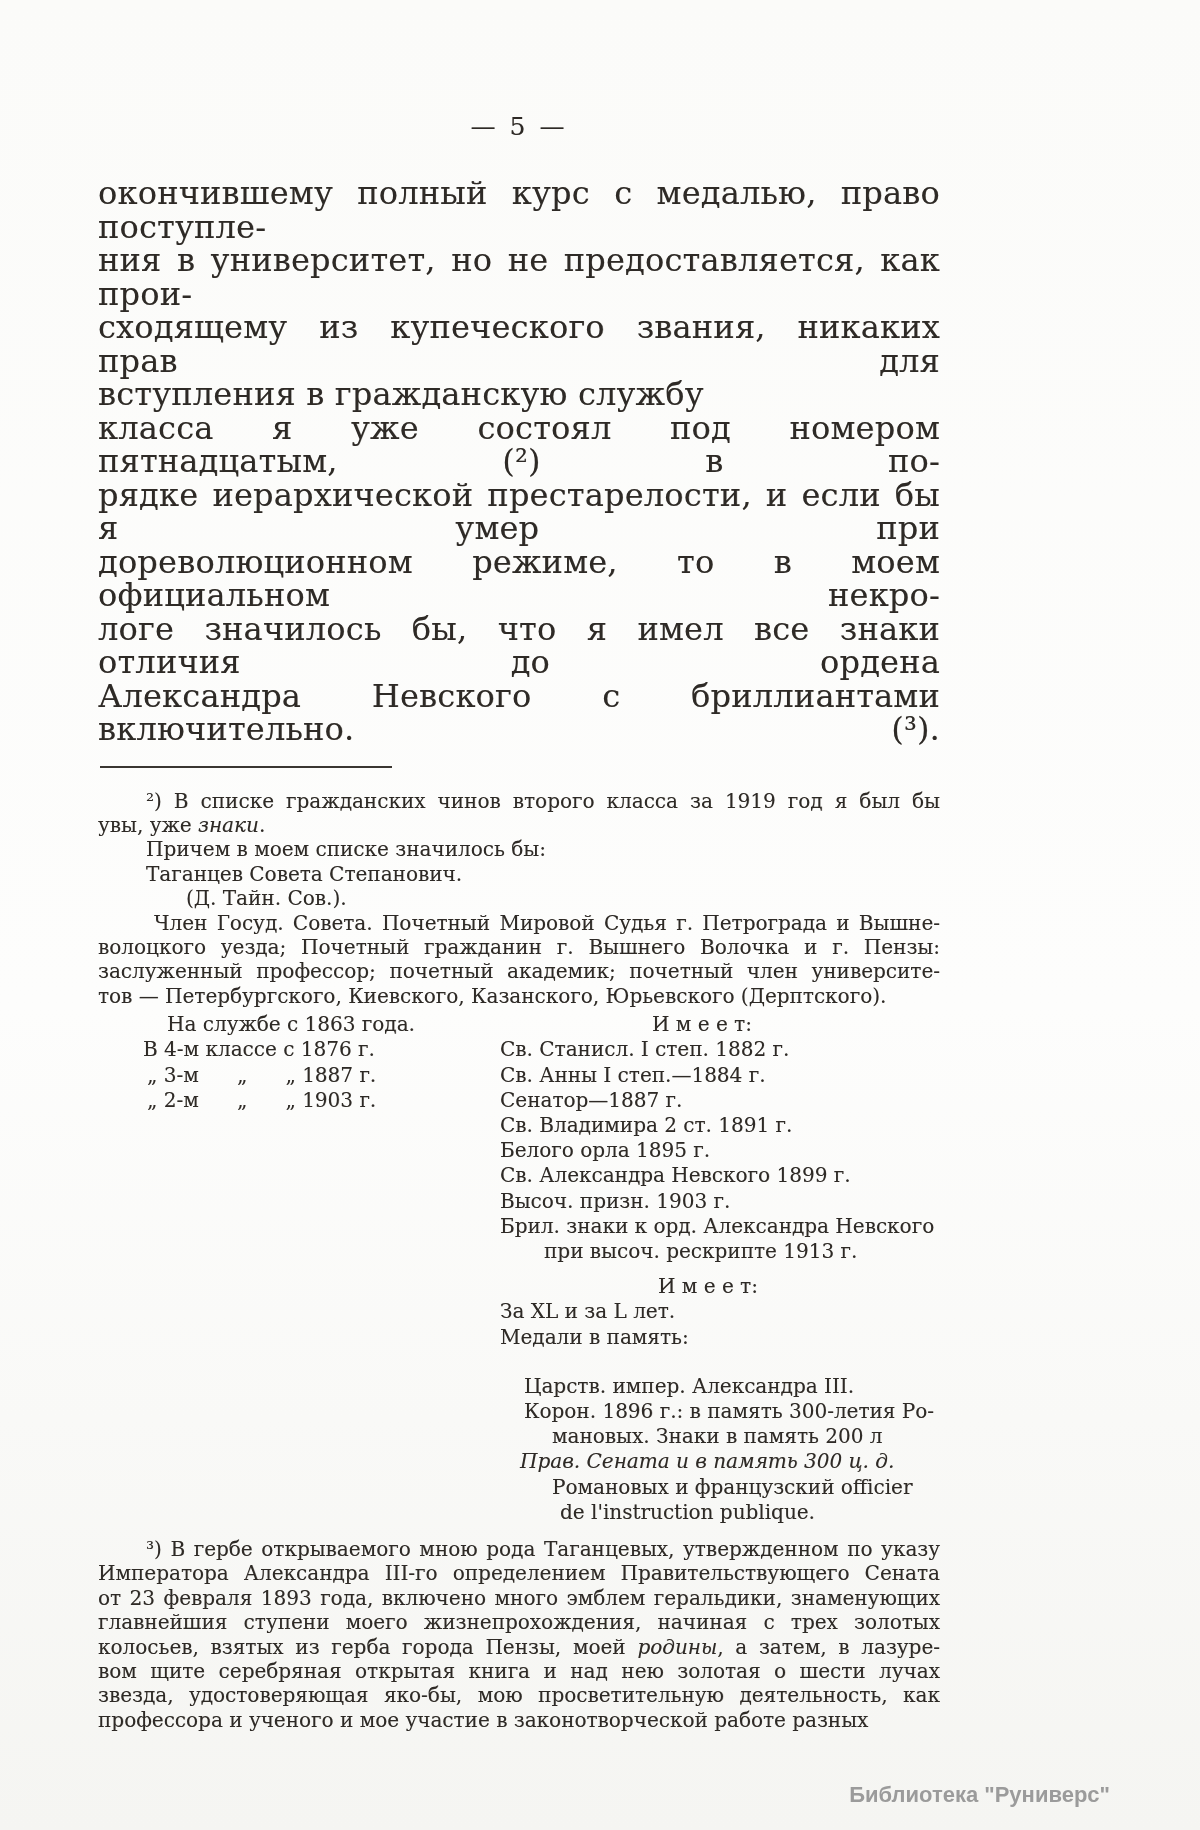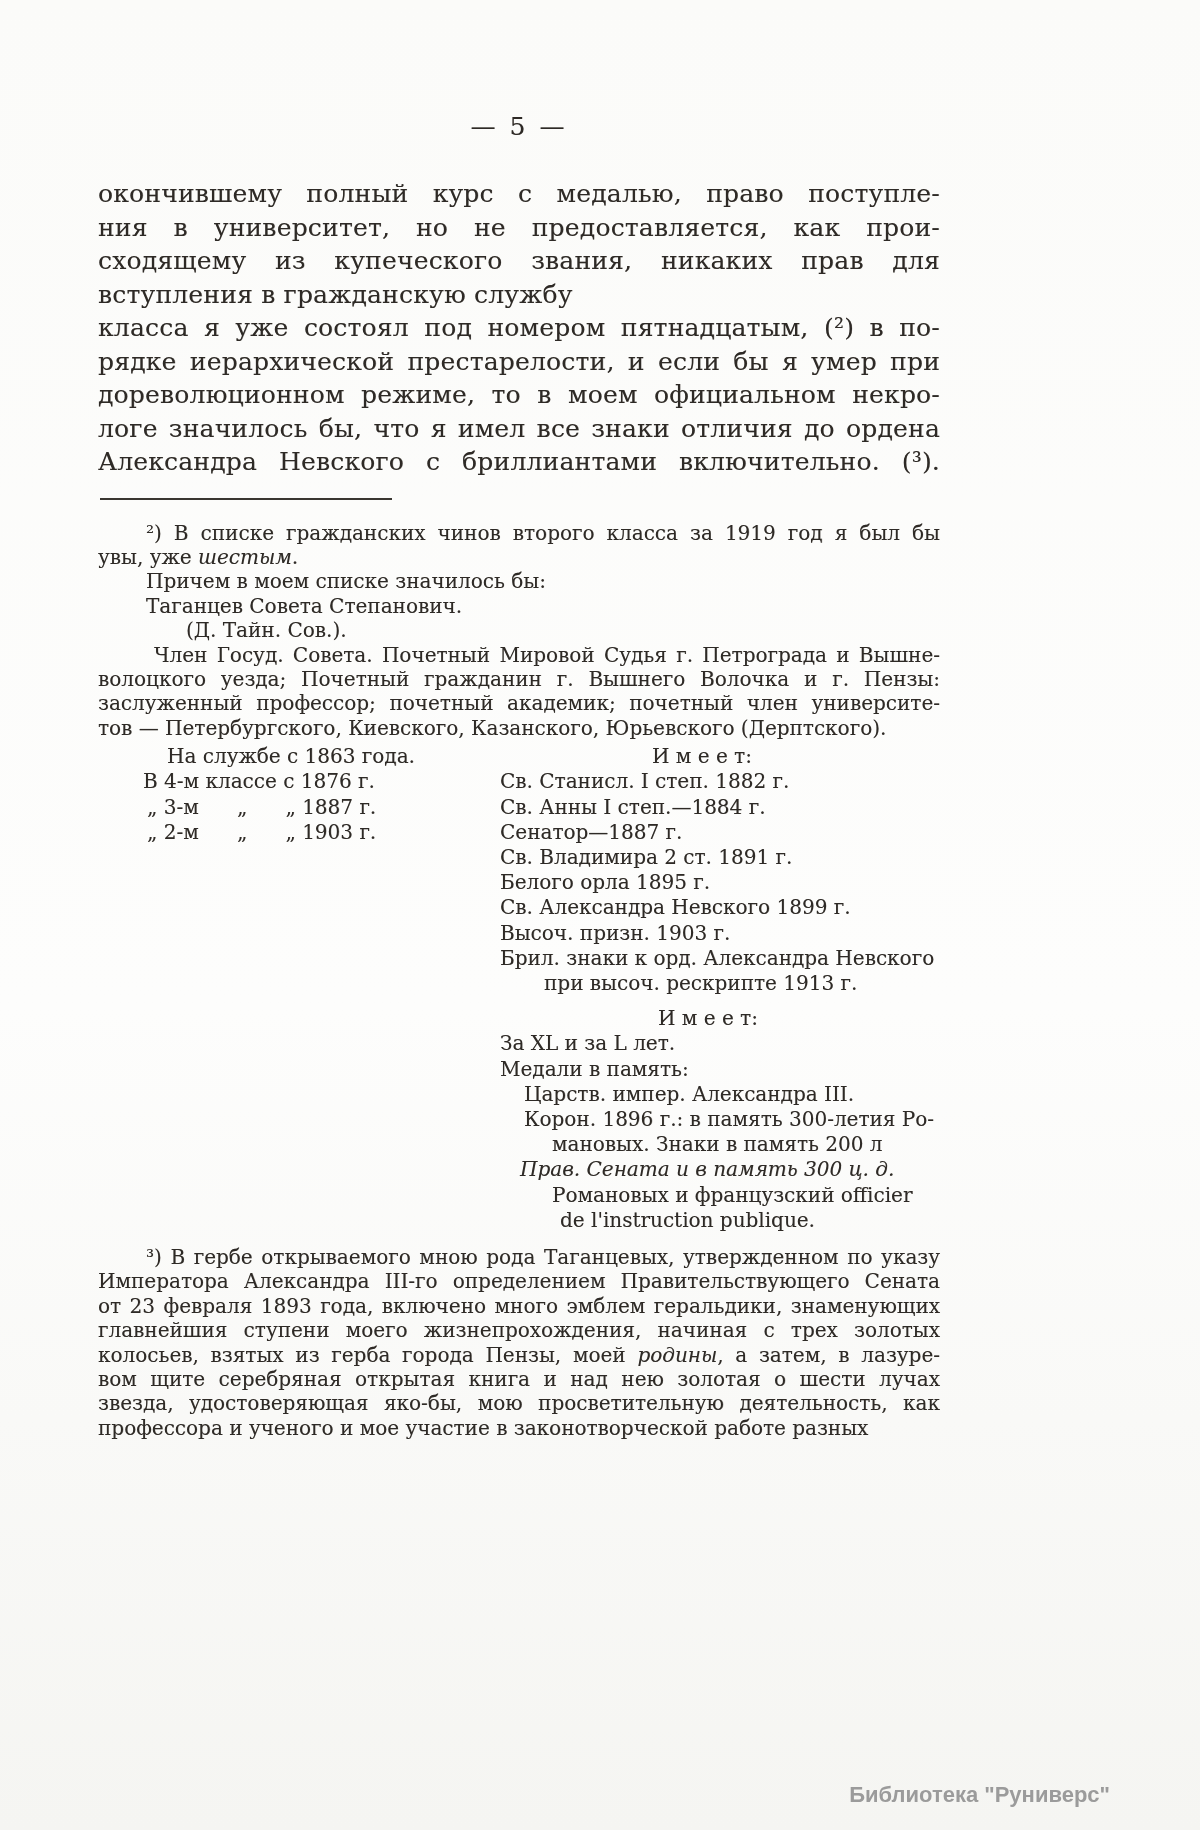--- a/index.html
+++ b/index.html
@@ -14,21 +14,21 @@
     overflow: hidden;
     text-shadow: 0.3px 0.3px 0.6px rgba(55,48,40,0.35);
   }
   .content { position: absolute; left: 98px; top: 112px; width: 842px; }
   .page-number {
     text-align: center;
     font-size: 25px;
     letter-spacing: 3px;
     margin-bottom: 36px;
   }
-  .main { font-size: 25px; line-height: 33.5px; letter-spacing: 0.2px; }
+  .main { font-size: 32px; line-height: 33.5px; letter-spacing: 0.2px; }
   .line { min-height: 1em; }
   .just { text-align: justify; text-align-last: justify; }
   .fn-sep {
     width: 292px;
     border: 0;
     border-top: 2px solid #3a3631;
     margin: 19px 0 21px 2px;
   }
   .fn { font-size: 20px; line-height: 24.4px; }
   .service-row {
@@ -82,21 +82,21 @@
         <div class="line just">рядке иерархической престарелости, и если бы я умер при</div>
         <div class="line just">дореволюционном режиме, то в моем официальном некро-</div>
         <div class="line just">логе значилось бы, что я имел все знаки отличия до ордена</div>
         <div class="line just">Александра Невского с бриллиантами включительно. (³).</div>
       </div>
 
     <hr class="fn-sep">
 
     <div class="fn">
         <div class="line just" style="padding-left: 2.4em;">²) В списке гражданских чинов второго класса за 1919 год я был бы</div>
-        <div class="line">увы, уже <i>шестым</i>.</div>
+        <div class="line">увы, уже <i>знаки</i>.</div>
         <div class="line" style="padding-left: 2.4em;">Причем в моем списке значилось бы:</div>
         <div class="line" style="padding-left: 2.4em;">Таганцев Совета Степанович.</div>
         <div class="line" style="padding-left: 4.4em;">(Д. Тайн. Сов.).</div>
         <div class="line just" style="padding-left: 2.8em;">Член Госуд. Совета. Почетный Мировой Судья г. Петрограда и Вышне-</div>
         <div class="line just">волоцкого уезда; Почетный гражданин г. Вышнего Волочка и г. Пензы:</div>
         <div class="line just">заслуженный профессор; почетный академик; почетный член университе-</div>
         <div class="line">тов — Петербургского, Киевского, Казанского, Юрьевского (Дерптского).</div>
       </div>
 
     <div class="service-row">
@@ -120,21 +120,21 @@
             <div class="line" style="padding-left: 2.2em;">при высоч. рескрипте 1913 г.</div>
           </div>
       </div>
     </div>
 
     <div class="honors">
       <div class="imeet-header">И м е е т:</div>
       <div>
           <div class="line">За XL и за L лет.</div>
           <div class="line">Медали в память:</div>
-          <div class="line" style="padding-left: 1.2em;">Царств. импер. Александра III.</div>
+          <div class="line" style="padding-left: 1.2em; margin-top: 24px;">Царств. импер. Александра III.</div>
           <div class="line" style="padding-left: 1.2em;">Корон. 1896 г.: в память 300-летия Ро-</div>
           <div class="line" style="padding-left: 2.6em;">мановых. Знаки в память 200 л</div>
           <div class="line" style="padding-left: 1em; font-style: italic;">Прав. Сената и в память 300 ц. д.</div>
           <div class="line" style="padding-left: 2.6em;">Романовых и французский officier</div>
           <div class="line" style="padding-left: 3em;">de l'instruction publique.</div>
         </div>
     </div>
 
     <div class="fn fn3">
         <div class="line just" style="padding-left: 2.4em;">³) В гербе открываемого мною рода Таганцевых, утвержденном по указу</div>

